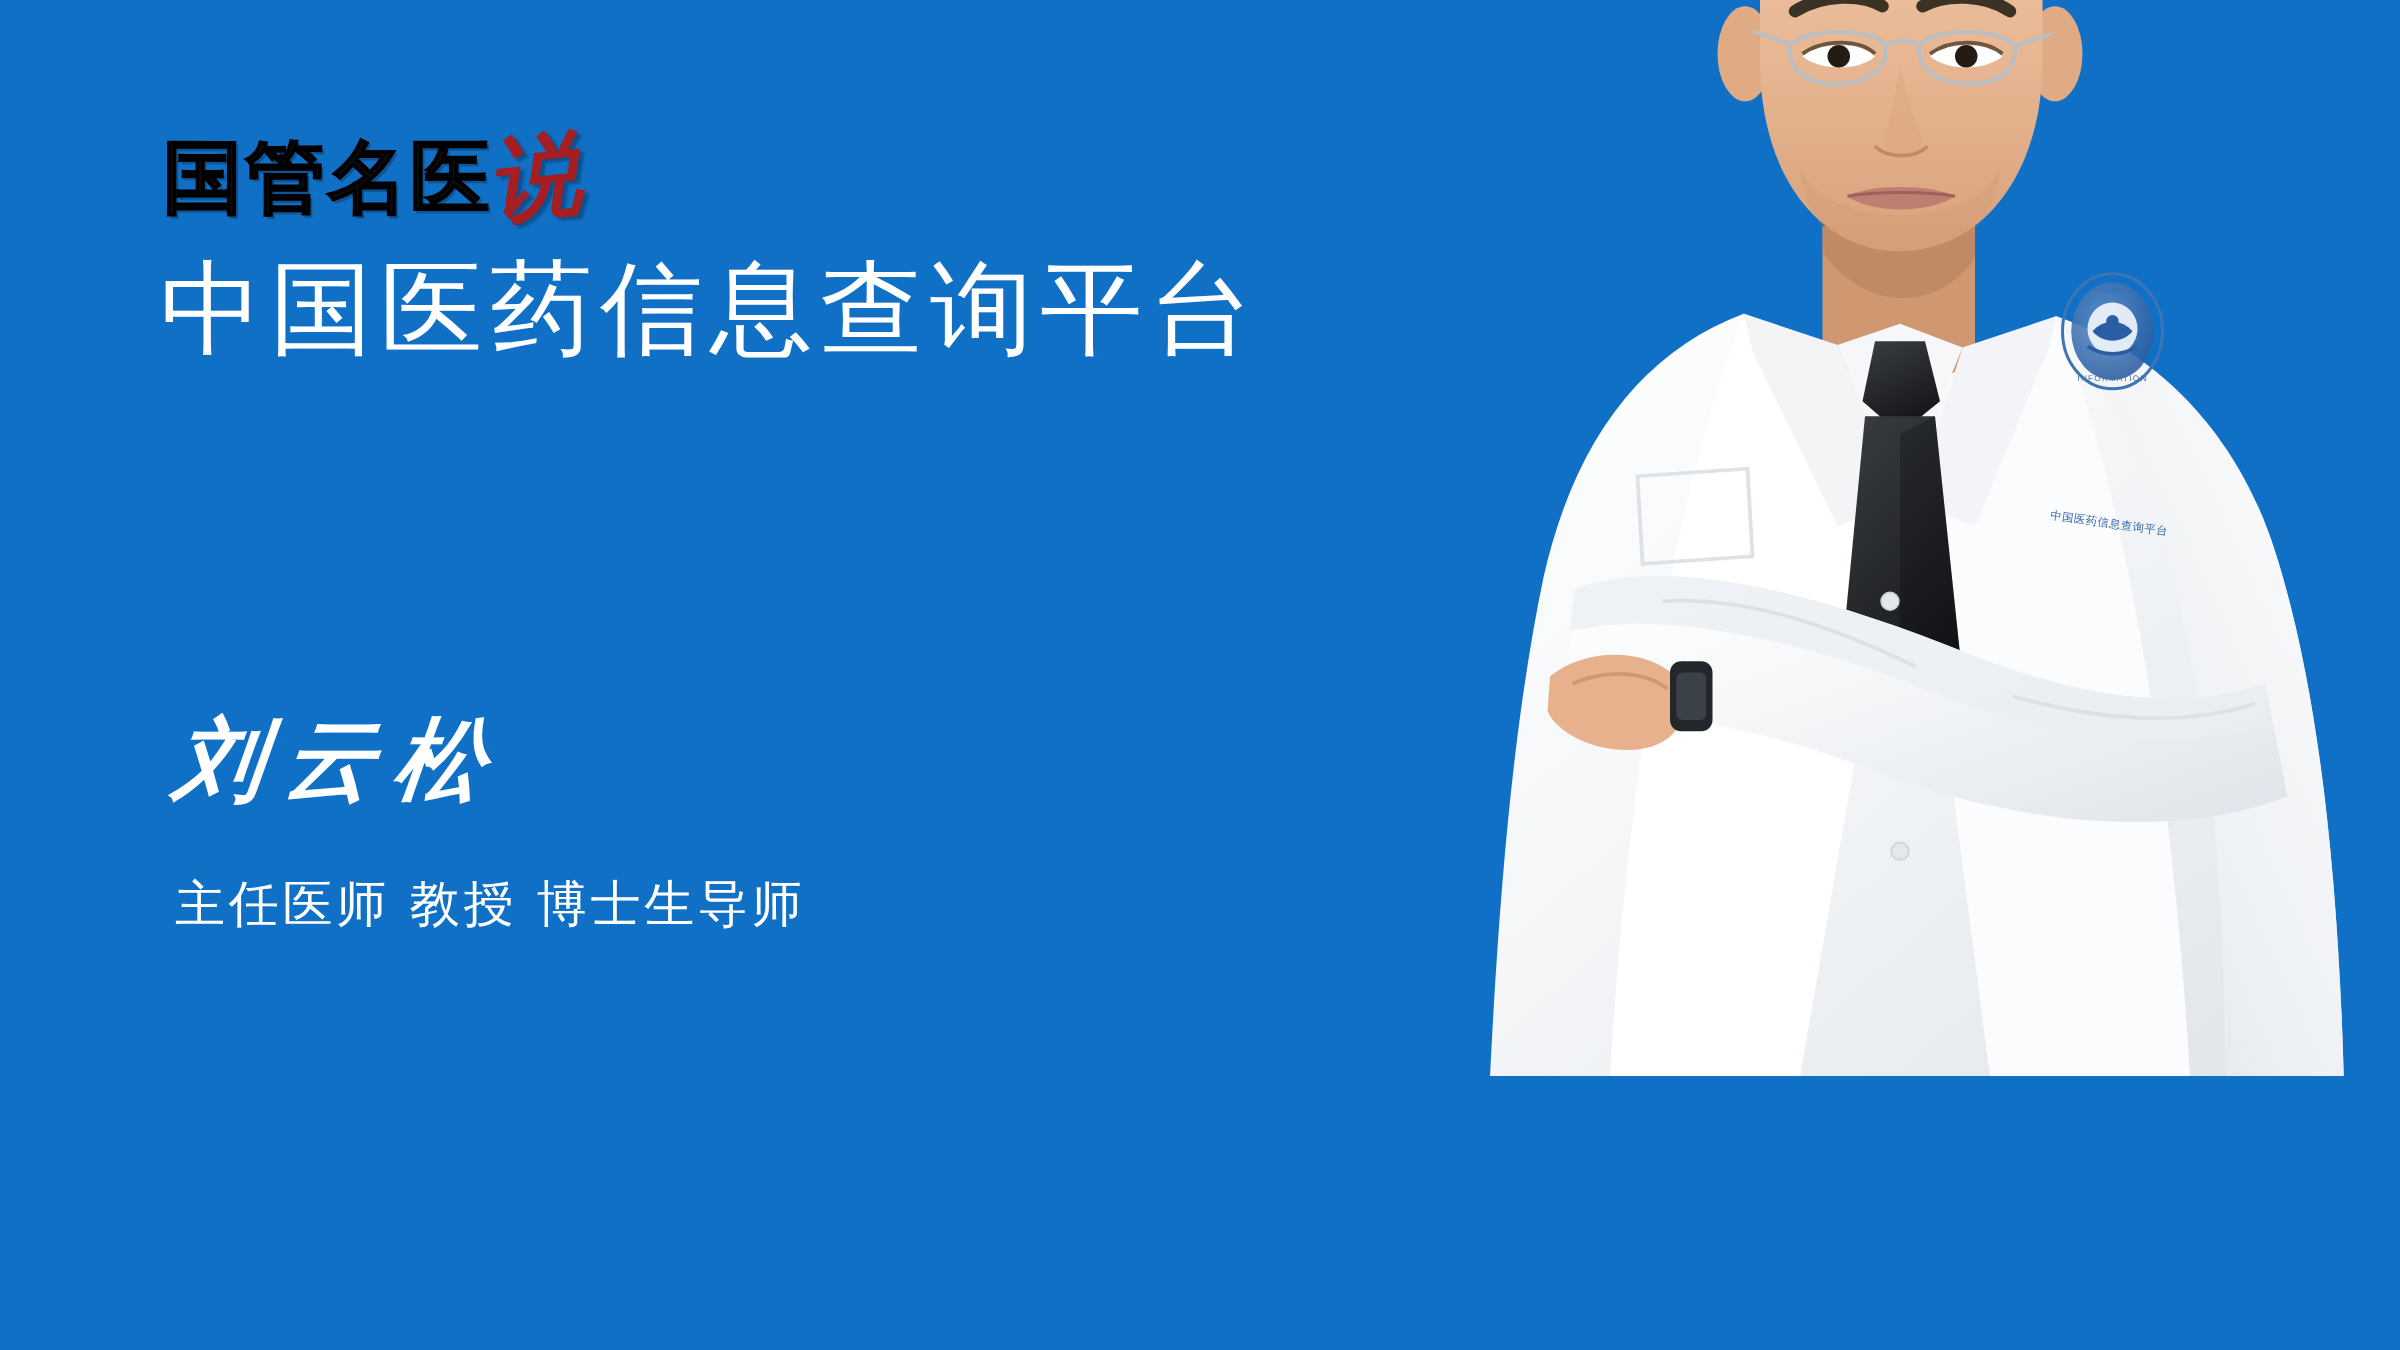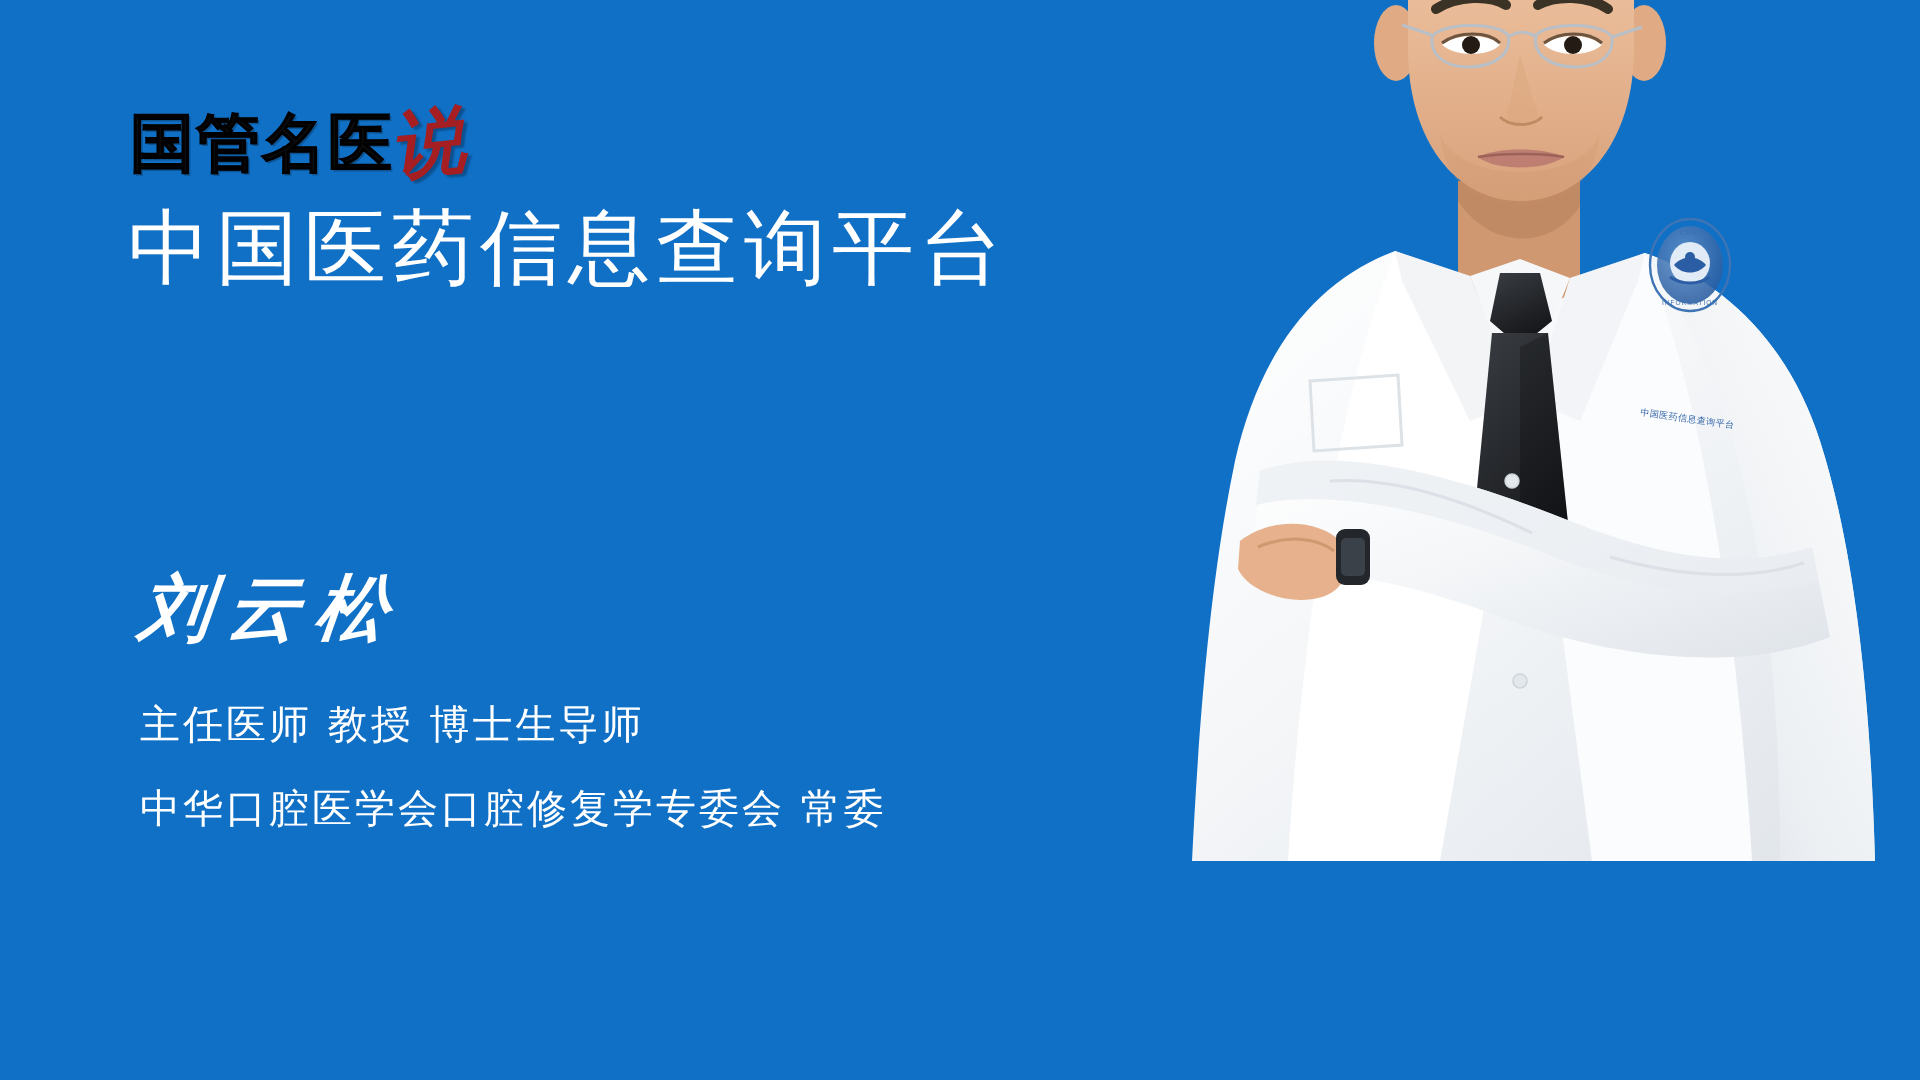--- a/index.html
+++ b/index.html
@@ -122,21 +122,20 @@
     <span class="logo-main">国管名医</span>
     <span class="logo-accent">说</span>
   </div>
 
   <div class="title">中国医药信息查询平台</div>
 
   <div class="doctor-name">刘云松</div>
 
   <div class="credentials">
     <div class="credential-line">主任医师  教授  博士生导师</div>
-    <div class="credential-line">中华口腔医学会口腔修复学专委会  常委</div>
   </div>
 
   <div class="photo">
     <svg viewBox="0 0 780 1080" xmlns="http://www.w3.org/2000/svg">
       <defs>
         <linearGradient id="coatG" x1="0" y1="0" x2="1" y2="1">
           <stop offset="0%" stop-color="#ffffff"></stop>
           <stop offset="45%" stop-color="#f4f6f8"></stop>
           <stop offset="100%" stop-color="#dfe4ea"></stop>
         </linearGradient>

